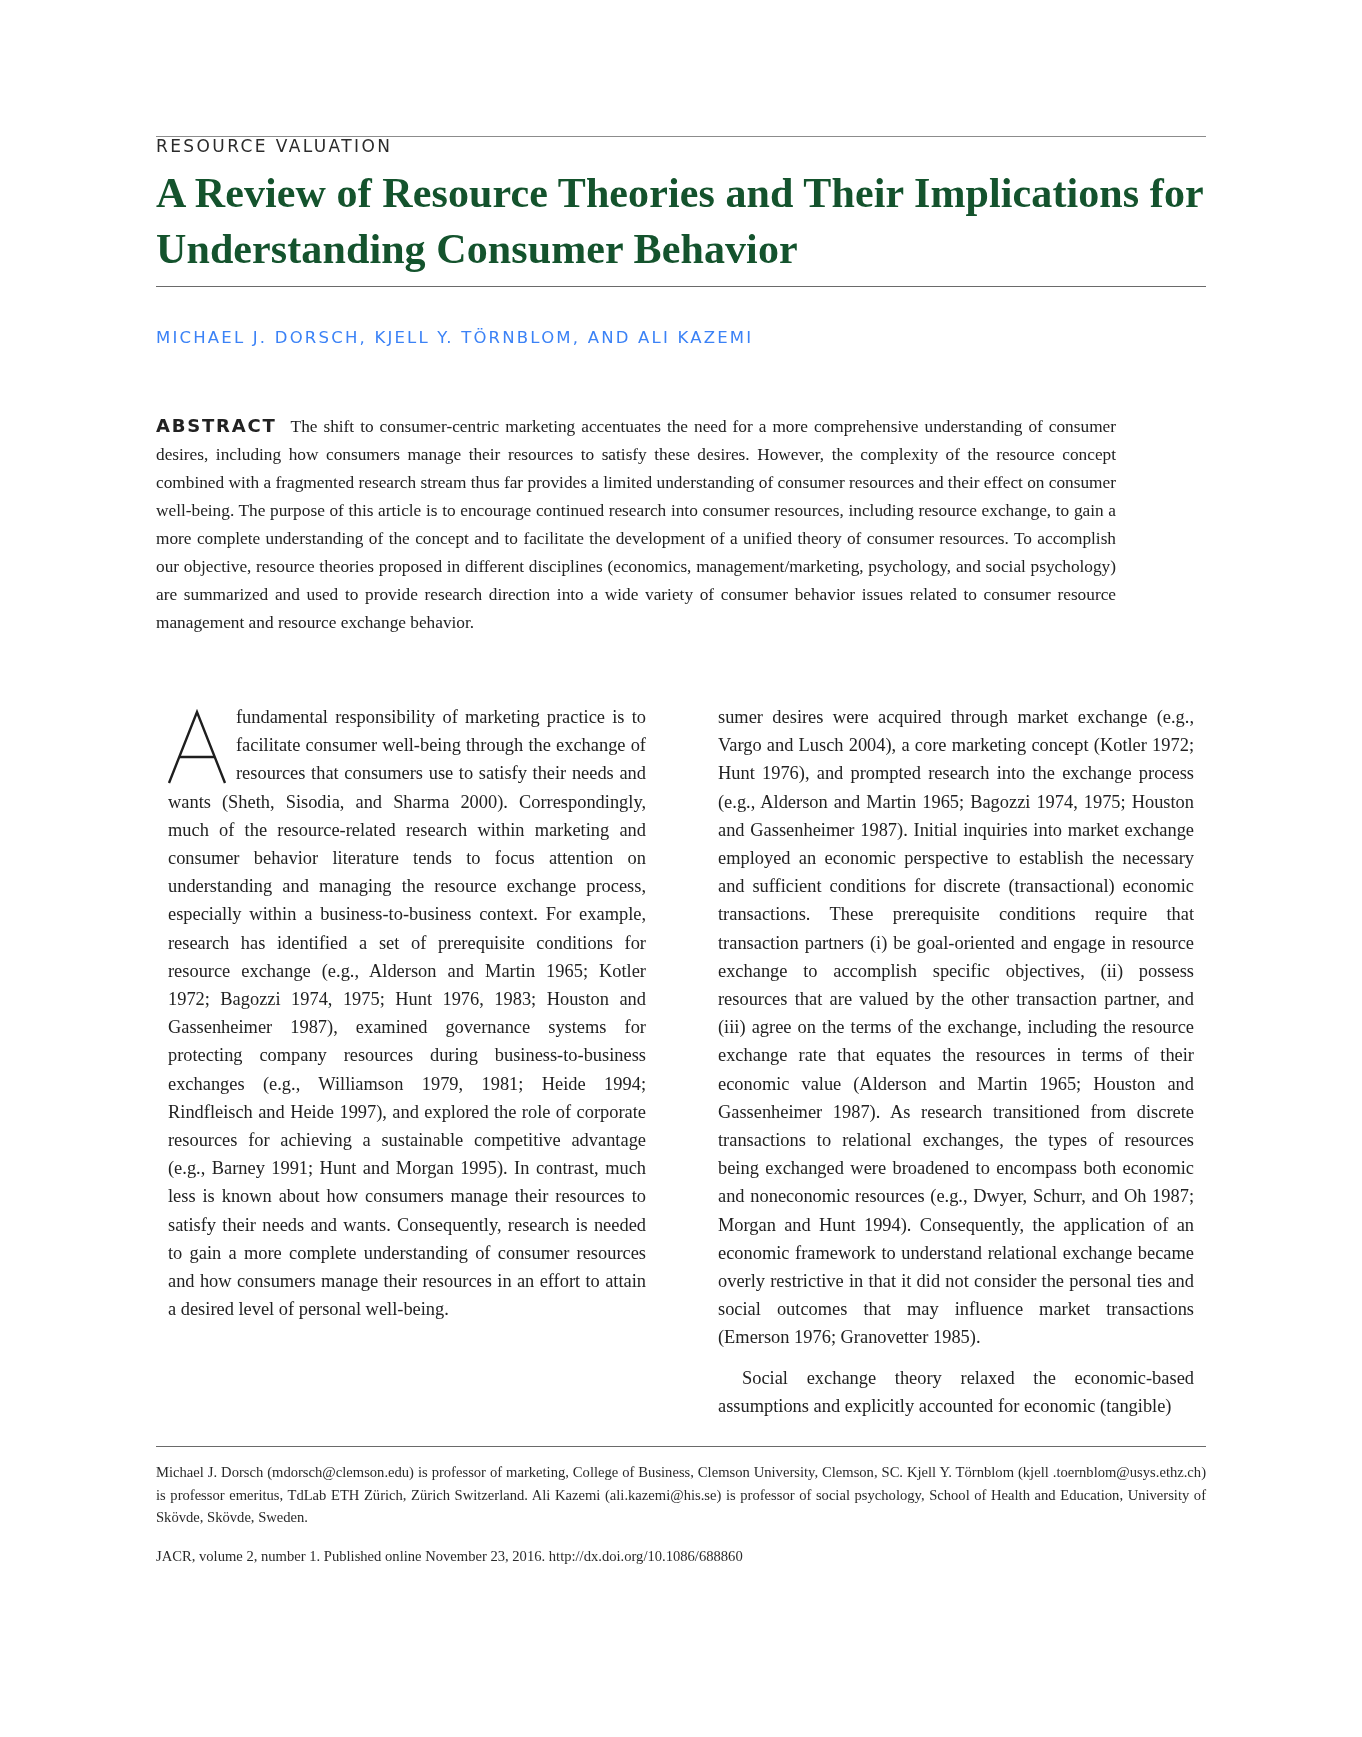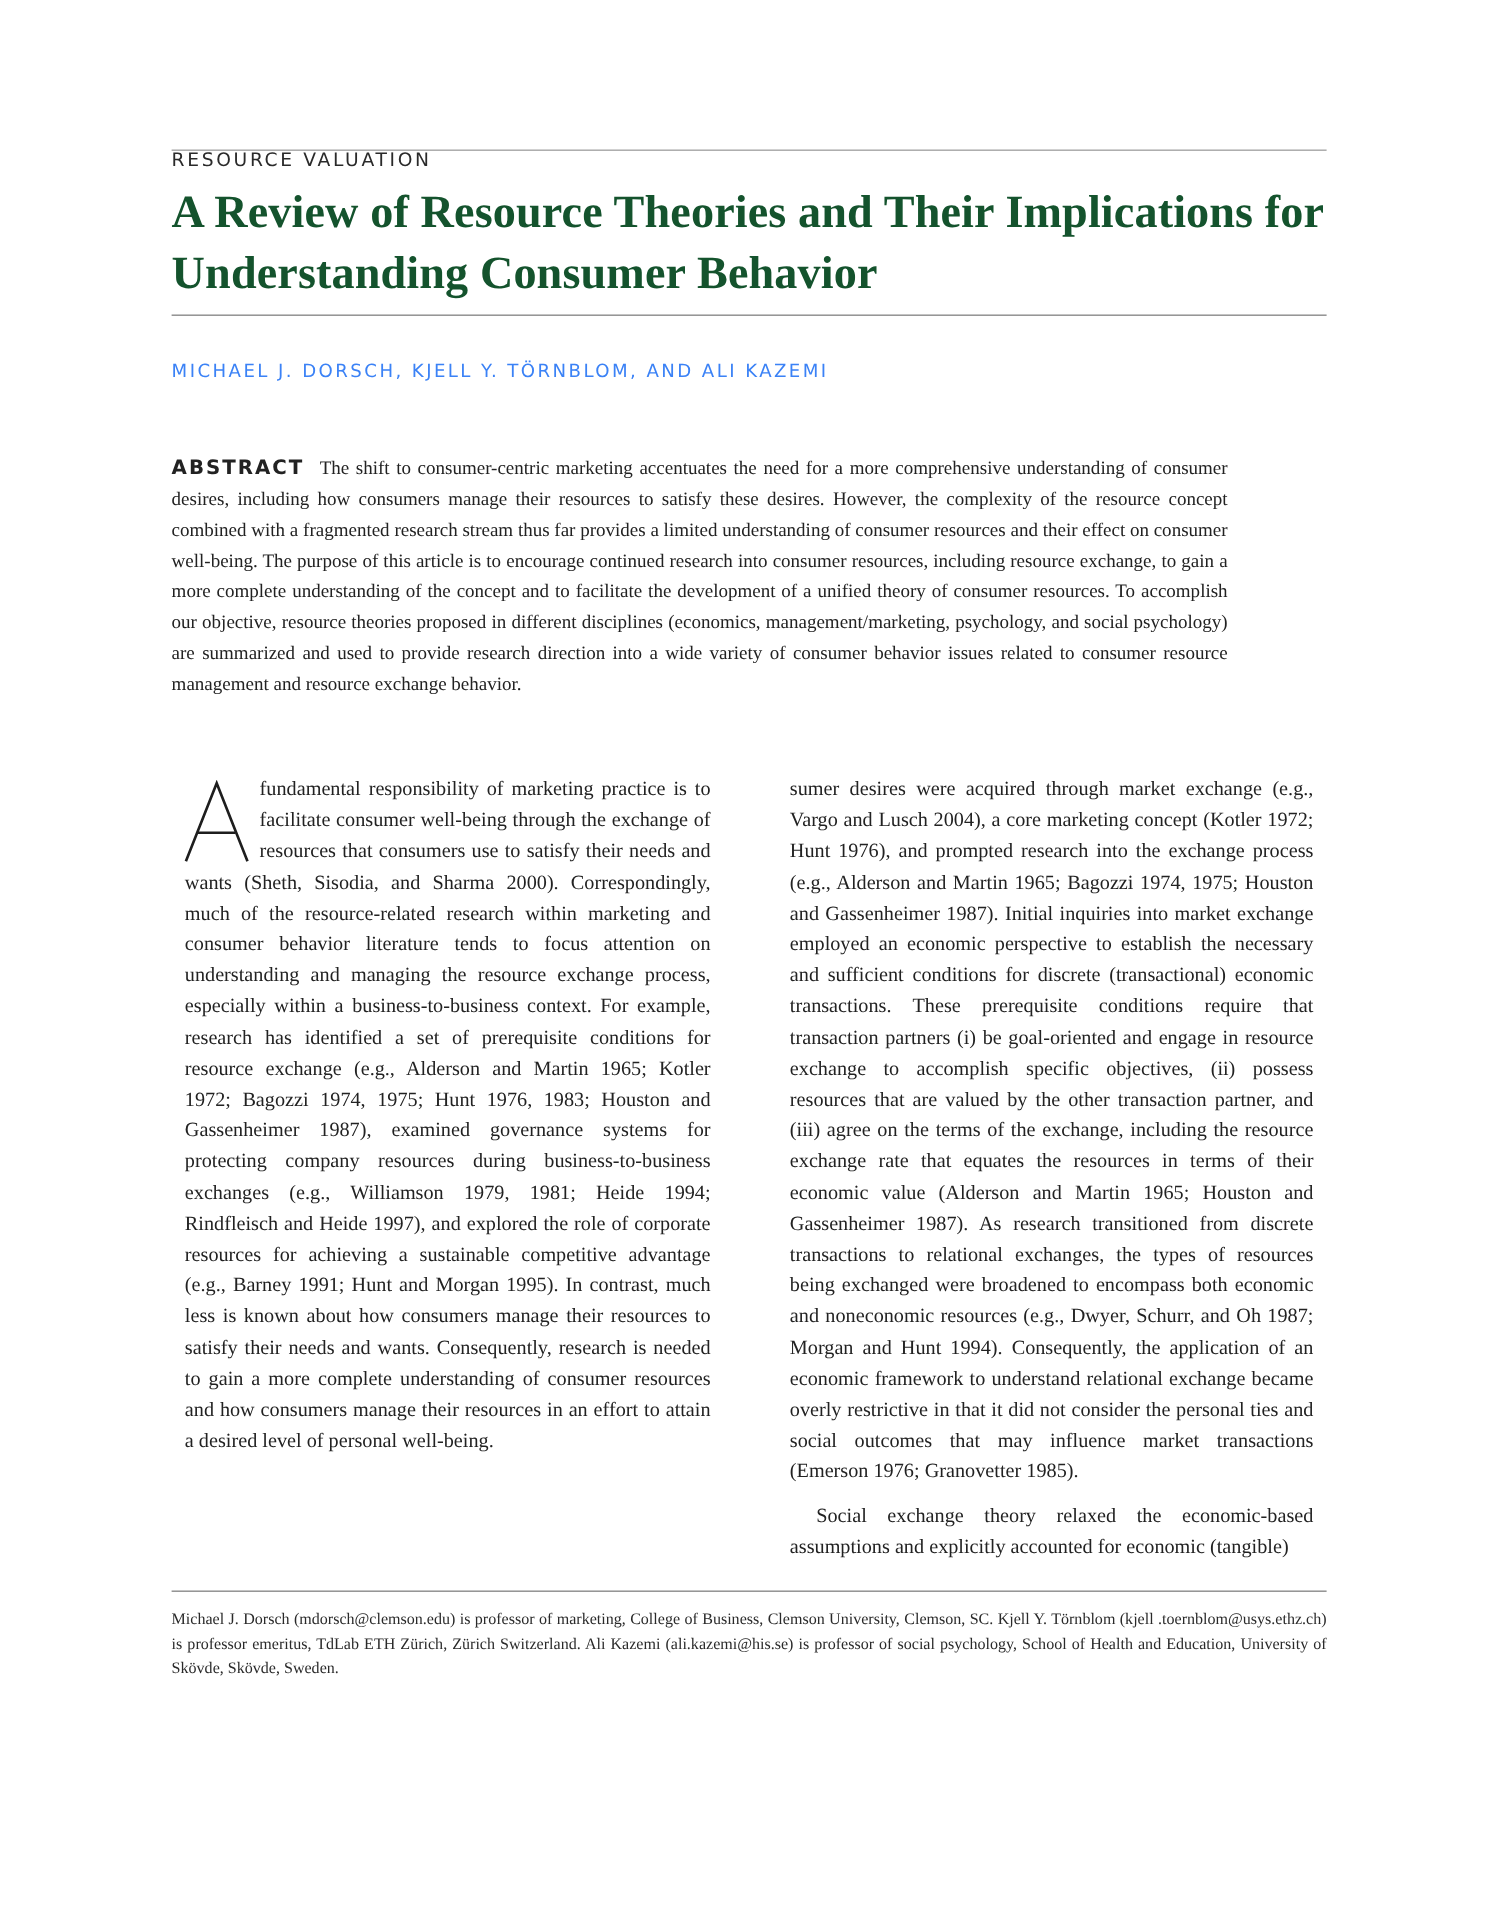--- a/index.html
+++ b/index.html
@@ -164,15 +164,16 @@
   <div class="col right">
     <p>sumer desires were acquired through market exchange (e.g., Vargo and Lusch 2004), a core marketing concept (Kotler 1972; Hunt 1976), and prompted research into the exchange process (e.g., Alderson and Martin 1965; Bagozzi 1974, 1975; Houston and Gassenheimer 1987). Initial inquiries into market exchange employed an economic perspective to establish the necessary and sufficient conditions for discrete (transactional) economic transactions. These prerequisite conditions require that transaction partners (i) be goal-oriented and engage in resource exchange to accomplish specific objectives, (ii) possess resources that are valued by the other transaction partner, and (iii) agree on the terms of the exchange, including the resource exchange rate that equates the resources in terms of their economic value (Alderson and Martin 1965; Houston and Gassenheimer 1987). As research transitioned from discrete transactions to relational exchanges, the types of resources being exchanged were broadened to encompass both economic and noneconomic resources (e.g., Dwyer, Schurr, and Oh 1987; Morgan and Hunt 1994). Consequently, the application of an economic framework to understand relational exchange became overly restrictive in that it did not consider the personal ties and social outcomes that may influence market transactions (Emerson 1976; Granovetter 1985).</p>
     <p class="indent">Social exchange theory relaxed the economic-based assumptions and explicitly accounted for economic (tangible)</p>
   </div>
 
   <div class="rule foot"></div>
 
   <div class="footnote">Michael J. Dorsch (mdorsch@clemson.edu) is professor of marketing, College of Business, Clemson University, Clemson, SC. Kjell Y. Törnblom (kjell .toernblom@usys.ethz.ch) is professor emeritus, TdLab ETH Zürich, Zürich Switzerland. Ali Kazemi (ali.kazemi@his.se) is professor of social psychology, School of Health and Education, University of Skövde, Skövde, Sweden.</div>
 
   <div class="pubinfo">
+    <div>JACR, volume 2, number 1. Published online November 23, 2016. http://dx.doi.org/10.1086/688860</div>
   </div>
 
 </div>
 
 </body></html>

